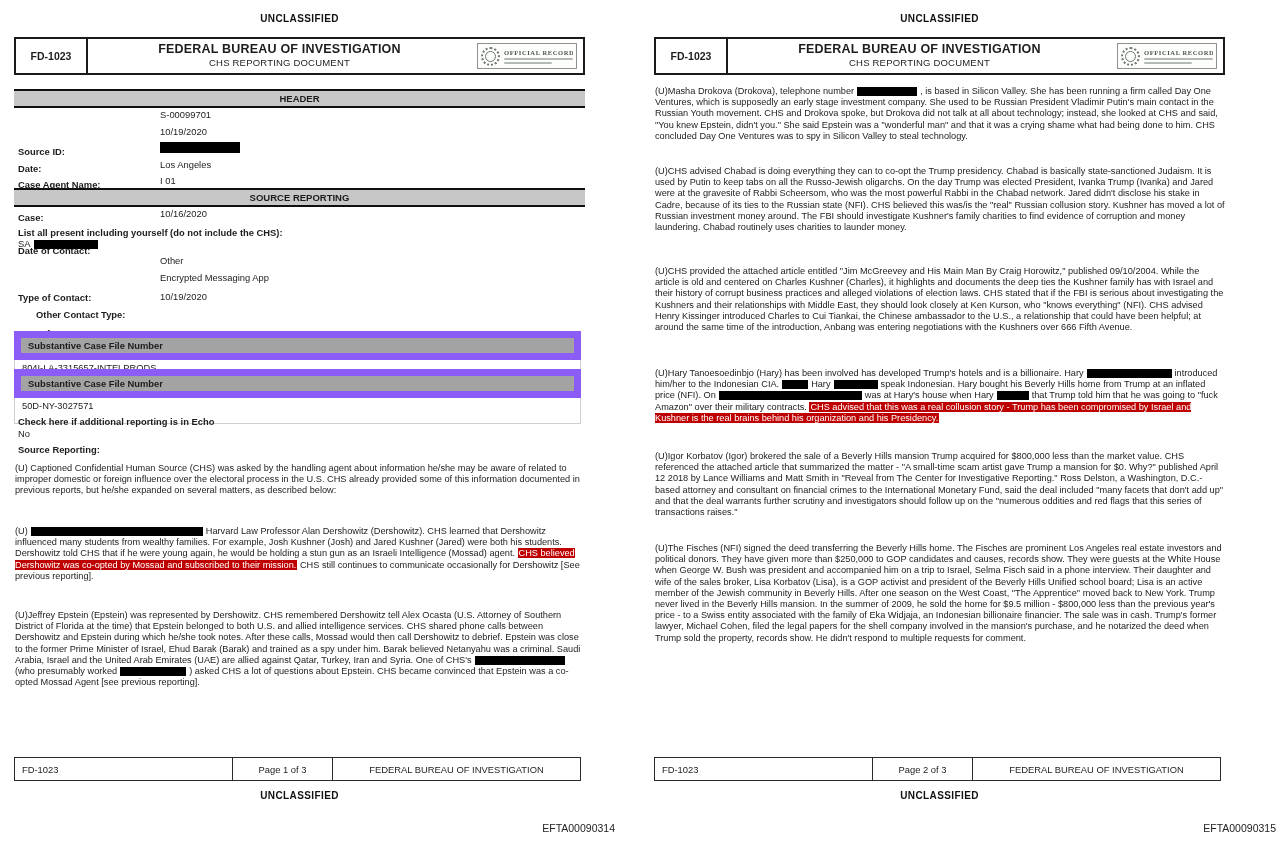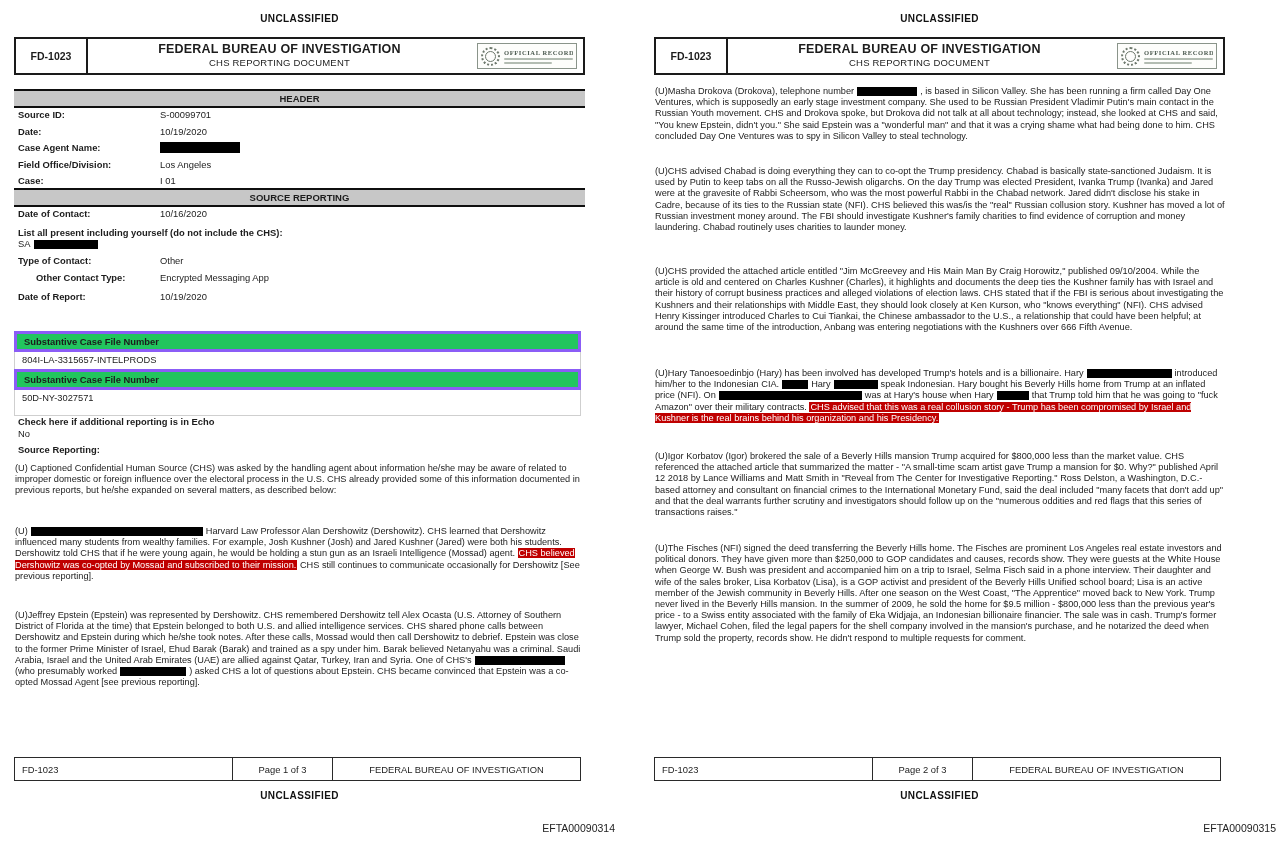--- a/index.html
+++ b/index.html
@@ -28,32 +28,32 @@
   .sealtitle{font-family:"Liberation Serif","DejaVu Serif",serif;font-weight:bold;font-size:6.5px;
         color:#4c5a50;letter-spacing:.6px;text-transform:uppercase;white-space:nowrap;}
   .sealline{height:2px;background:#b3bcb2;margin-top:2px;border-radius:1px;}
   .sealline.short{width:70%;}
 
   
   .secbar{position:absolute;left:14px;width:571px;background:#c7c7c7;text-align:center;font-weight:bold;
           font-size:9.5px;padding:2px 0;border-top:2px solid #0f0f0f;border-bottom:2px solid #0f0f0f;box-sizing:border-box;}
 
   .frow{position:absolute;left:18px;width:560px;display:grid;grid-template-columns:142px 1fr;font-size:9.4px;}
-  .flabel{font-weight:bold;}
+  .flabel{font-weight:bold;margin-top:37px;}
   .flabel.indent{padding-left:18px;}
   .fvalue{color:#222;}
   .boldline{position:absolute;left:18px;width:560px;font-weight:bold;font-size:9.4px;}
   .plainline{position:absolute;left:18px;width:560px;font-size:9.4px;}
 
   .redact{display:inline-block;background:#000;height:9px;vertical-align:middle;margin:0 3px;}
   .redact-block{background:#000;}
 
   
   .cfbox{position:absolute;left:14px;width:567px;box-sizing:border-box;}
-  .cfhead{background:#22c55e;border:3px solid #8b5cf6;font-weight:bold;font-size:9.4px;padding:2px 7px;}
+  .cfhead{background:#a3a3a3;border:7px solid #8b5cf6;font-weight:bold;font-size:9.4px;padding:2px 7px;}
   .cfval{background:#fff;border:1px solid #cfcfcf;border-top:none;font-size:9.3px;padding:3px 7px 12px;}
 
   .para{position:absolute;left:15px;width:570px;font-size:9.2px;line-height:11.2px;color:#222;}
   .highlight{background:#bf0000;color:#fff;padding:0 1px;}
   .underline{}
 
   
   .footerbox{position:absolute;left:14px;width:567px;height:24px;border:1.5px solid #2a2a2a;display:flex;
              font-size:9.4px;box-sizing:border-box;background:#fff;}
   .fc1{width:218px;border-right:1.5px solid #2a2a2a;display:flex;align-items:center;padding-left:7px;box-sizing:border-box;}

